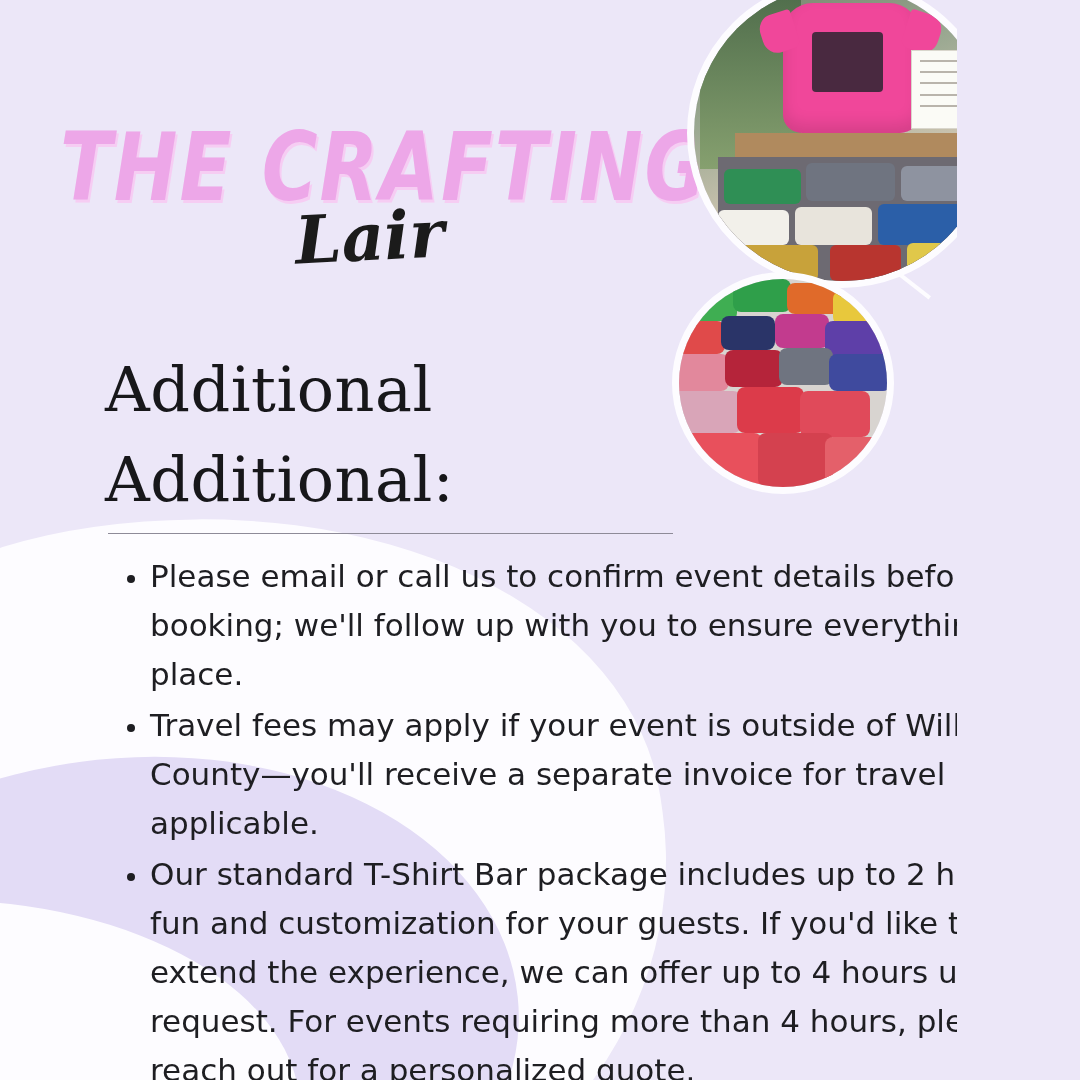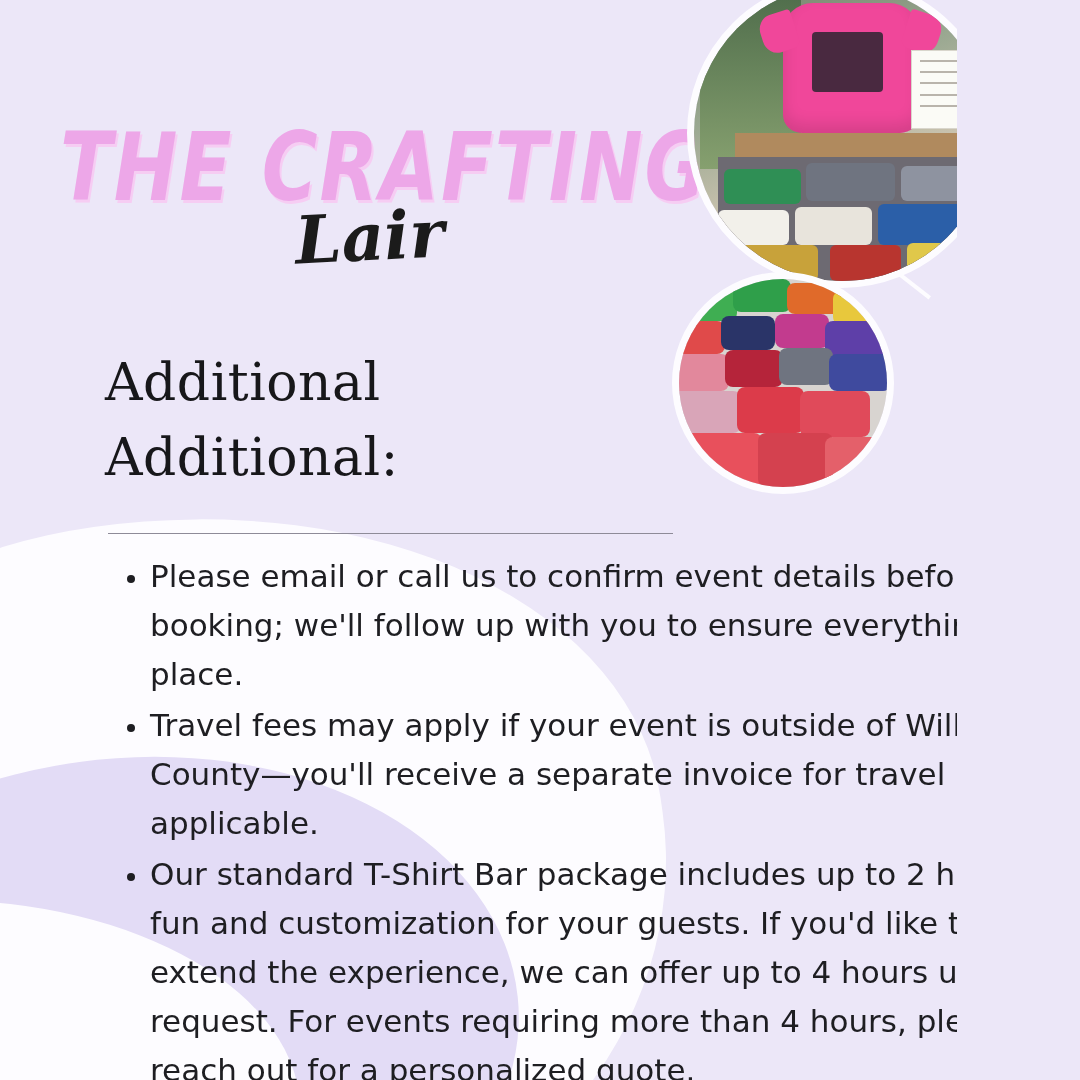--- a/index.html
+++ b/index.html
@@ -86,21 +86,21 @@
     transform: rotate(-3deg);
   }
 
   
   .heading {
     position: absolute;
     left: 105px;
     top: 345px;
     width: 560px;
     font-family: "DejaVu Serif", serif;
-    font-size: 52px;
+    font-size: 62px;
     line-height: 1.45;
     color: #17171a;
     letter-spacing: 0.5px;
   }
 
   .divider {
     position: absolute;
     left: 108px;
     top: 533px;
     width: 565px;

